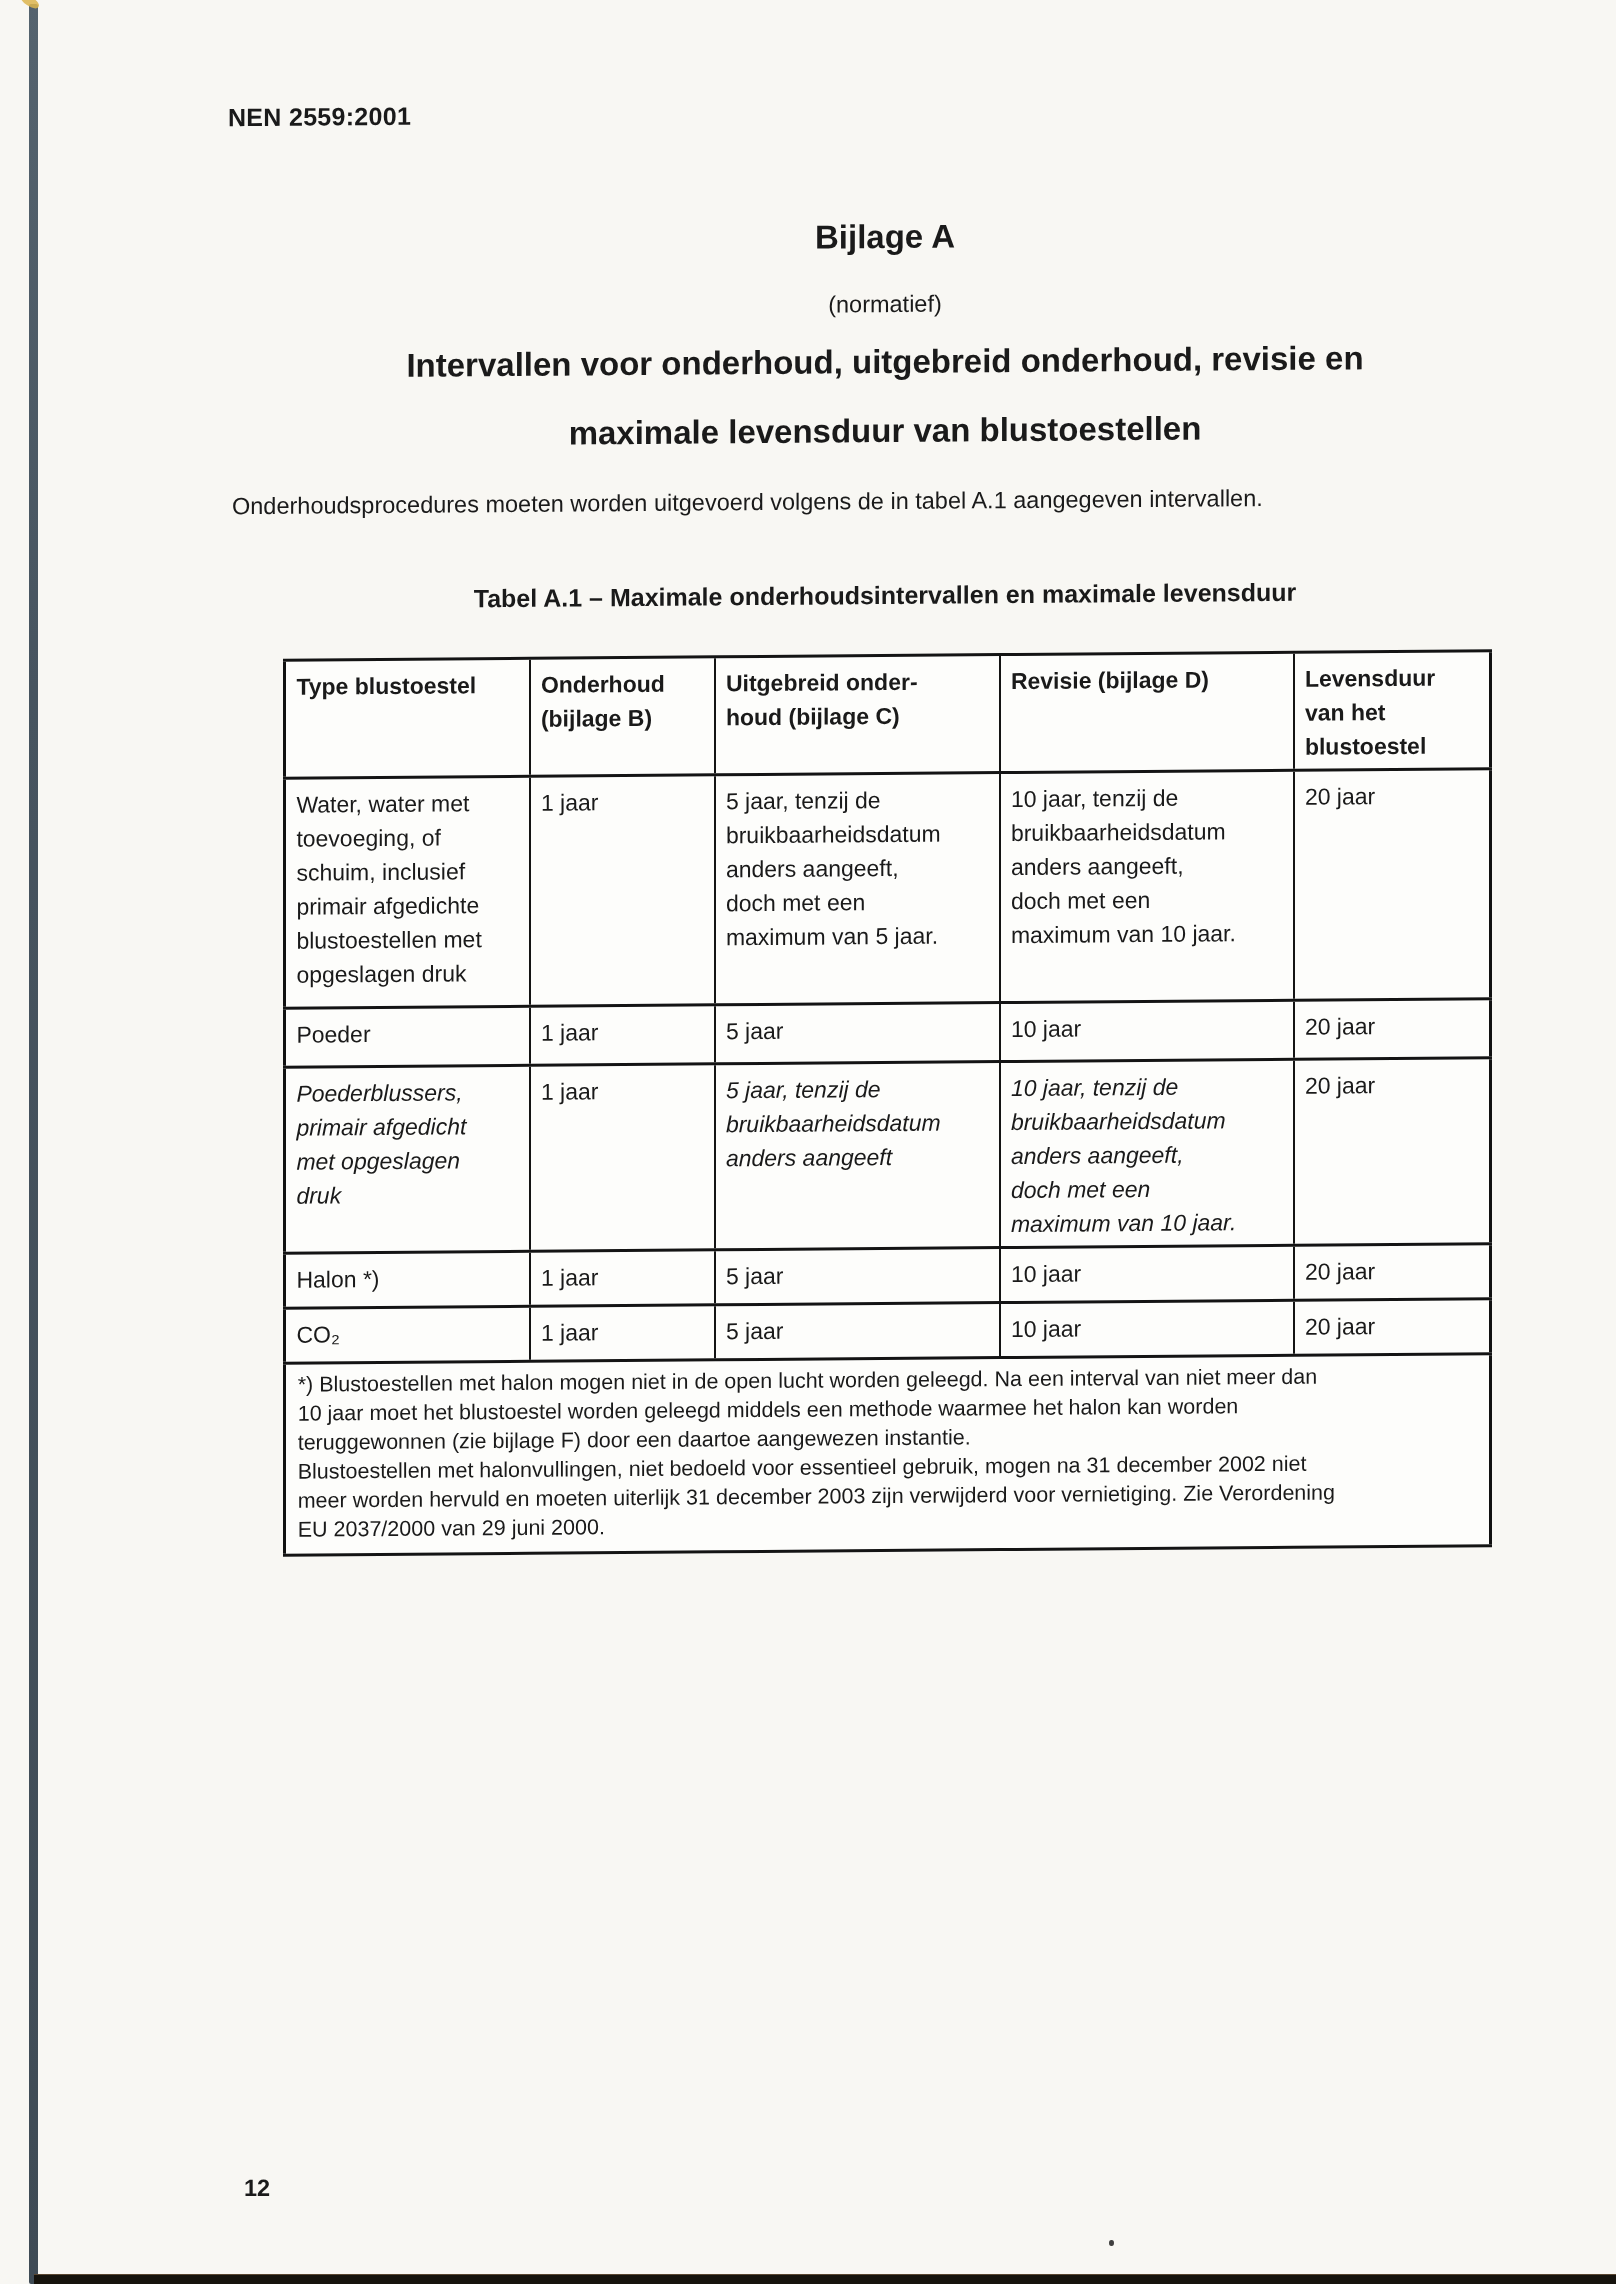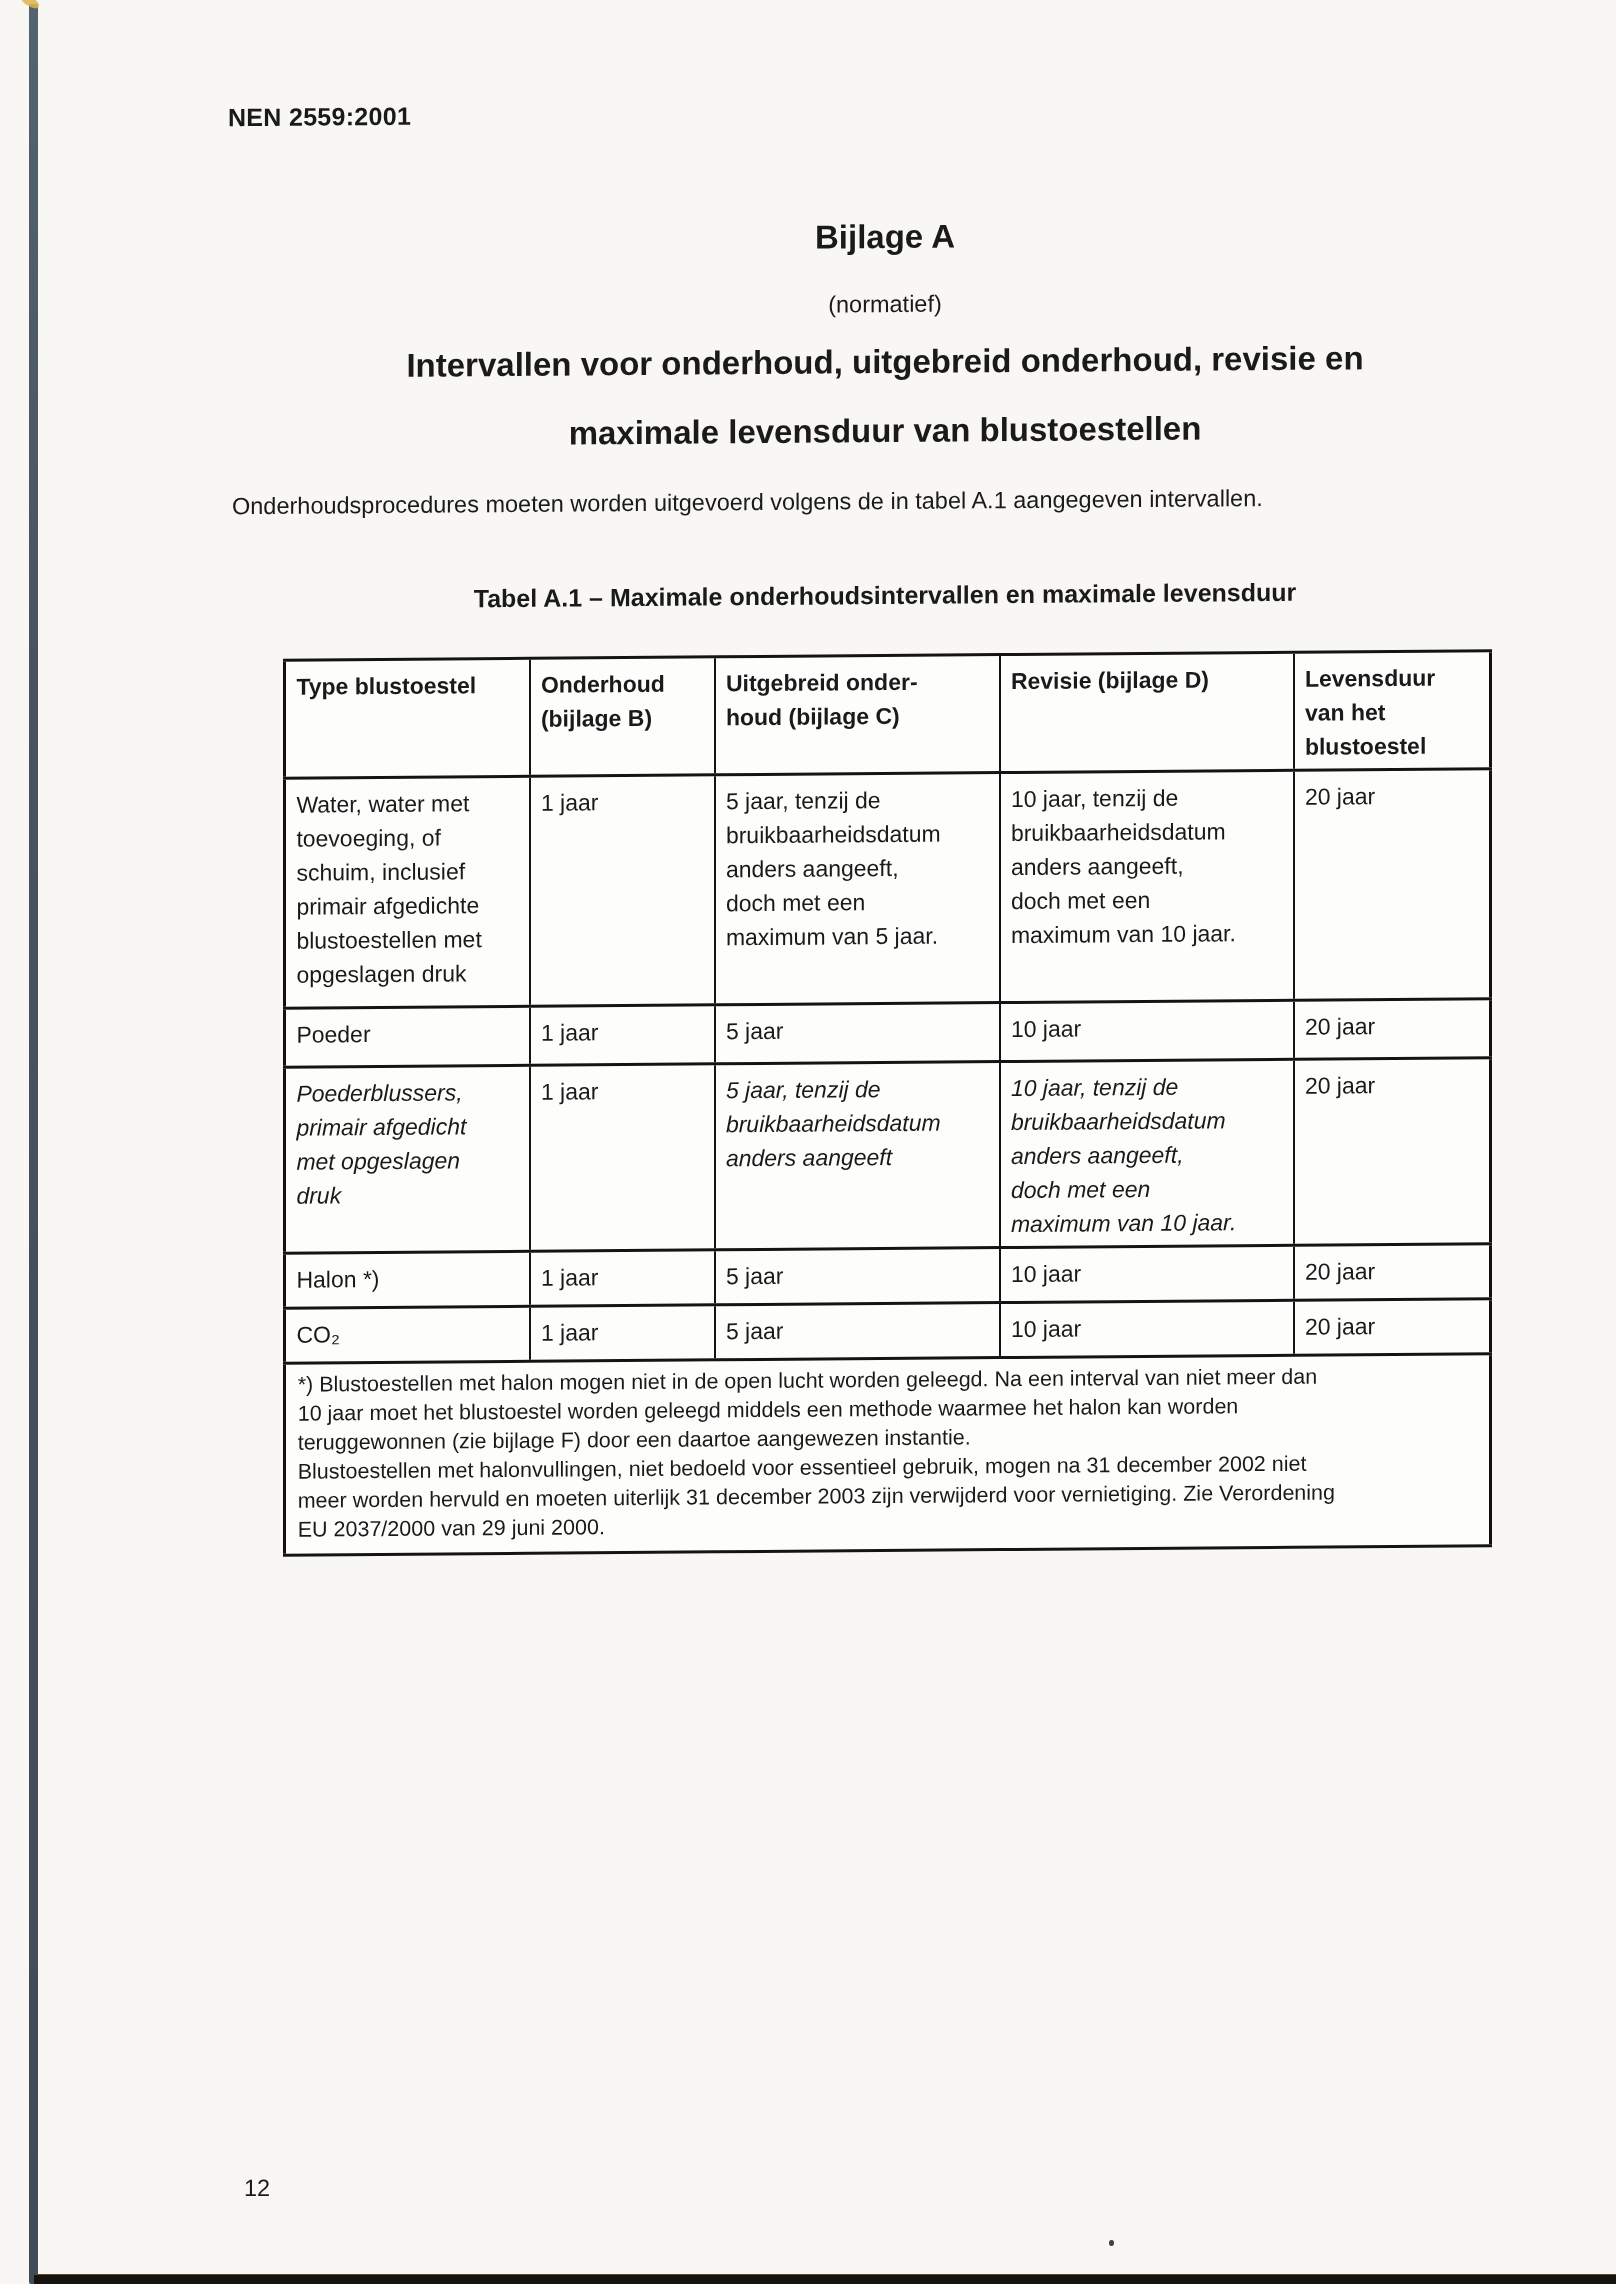--- a/index.html
+++ b/index.html
@@ -41,21 +41,21 @@
     border:2px solid #141414;border-top-width:3.3px;border-bottom-width:3.3px;
     vertical-align:top;text-align:left;
     padding:7.8px 9px 5.2px 10.4px;
     white-space:pre-line;font-weight:normal;
   }
   table.a1{border:3.3px solid #111;}
   table.a1 th{font-weight:bold;}
   td.it{font-style:italic;}
   tr.footnote-row td{font-size:21.5px;line-height:29px;padding:6.5px 11.7px 9px 11.7px;}
 
-  .page-number{position:absolute;left:244px;top:2170px;font-size:23.5px;font-weight:normal;}
+  .page-number{position:absolute;left:244px;top:2170px;font-size:23.5px;font-weight:bold;}
 </style>
 </head>
 <body>
 
 <div class="edge-left"></div>
 <div class="edge-bottom"></div>
 <div class="corner-speck"></div>
 <div class="dust" style="left:1109px;top:2240px;"></div>
 
 <div class="content">

